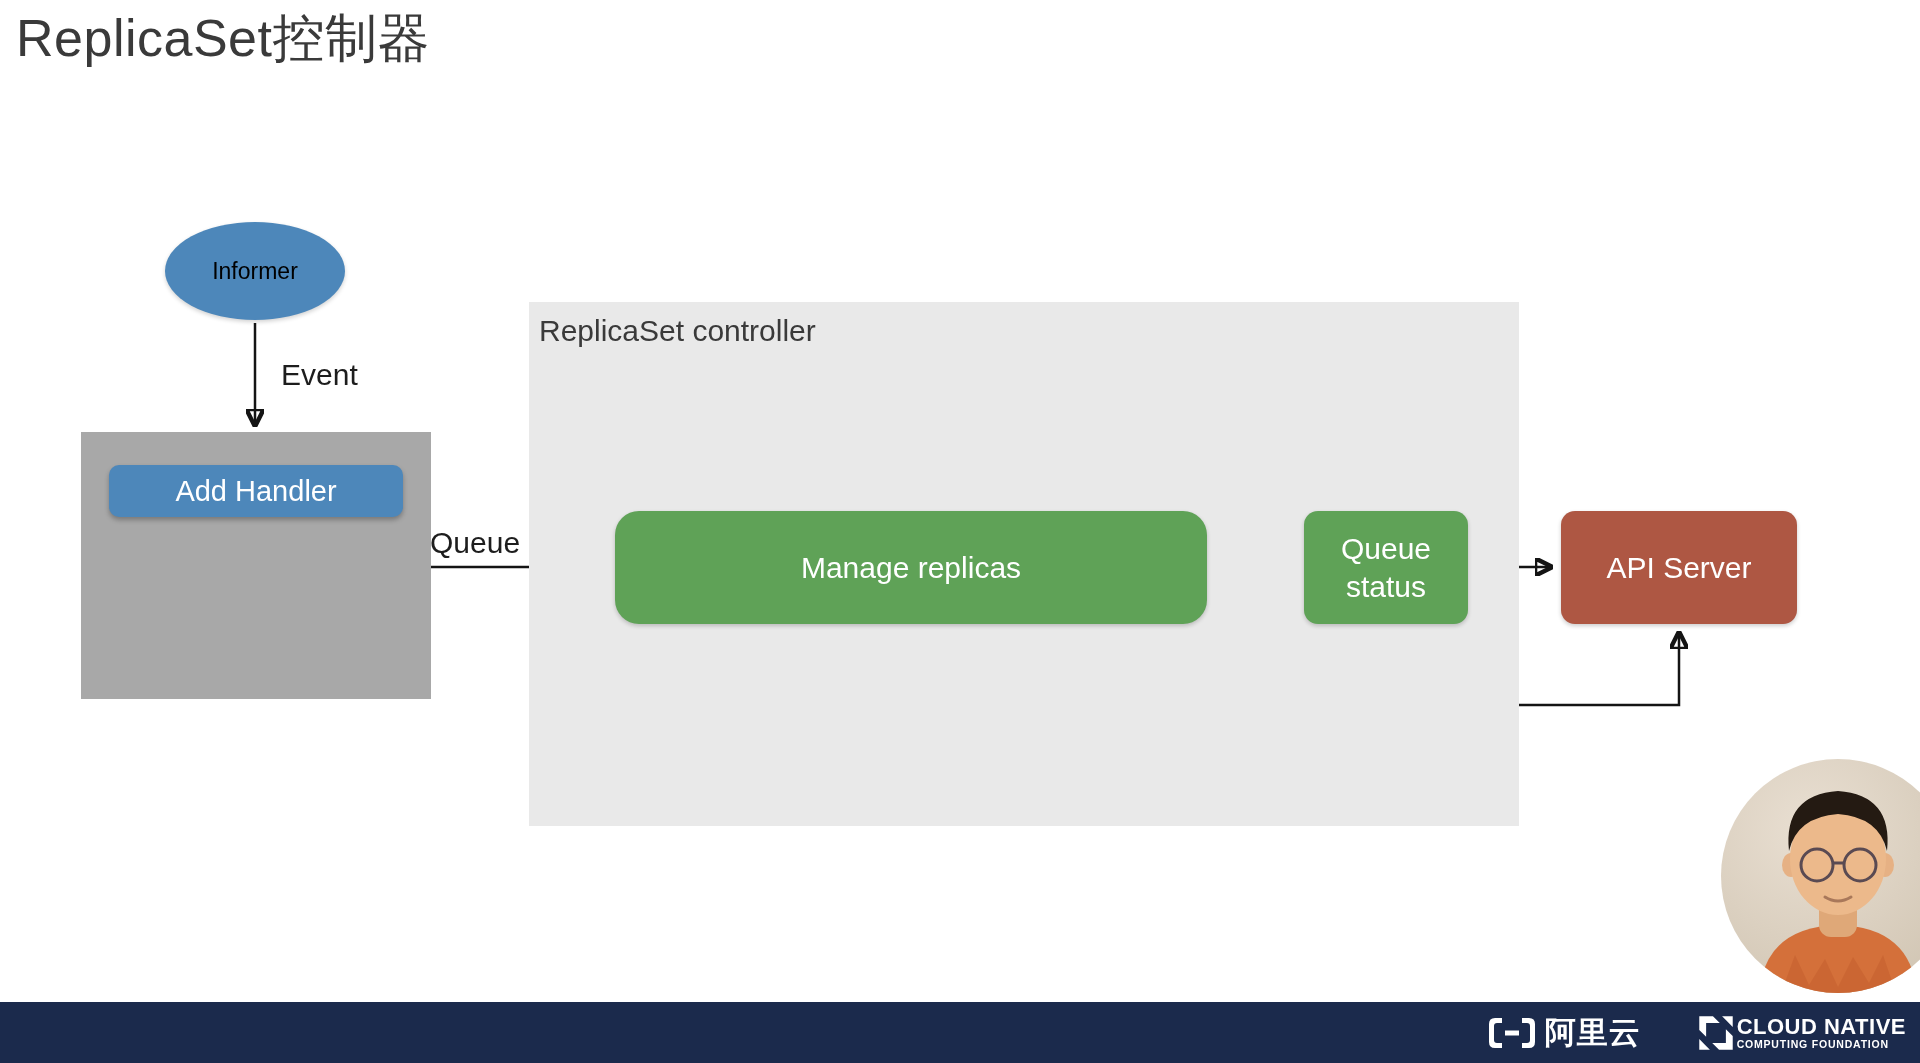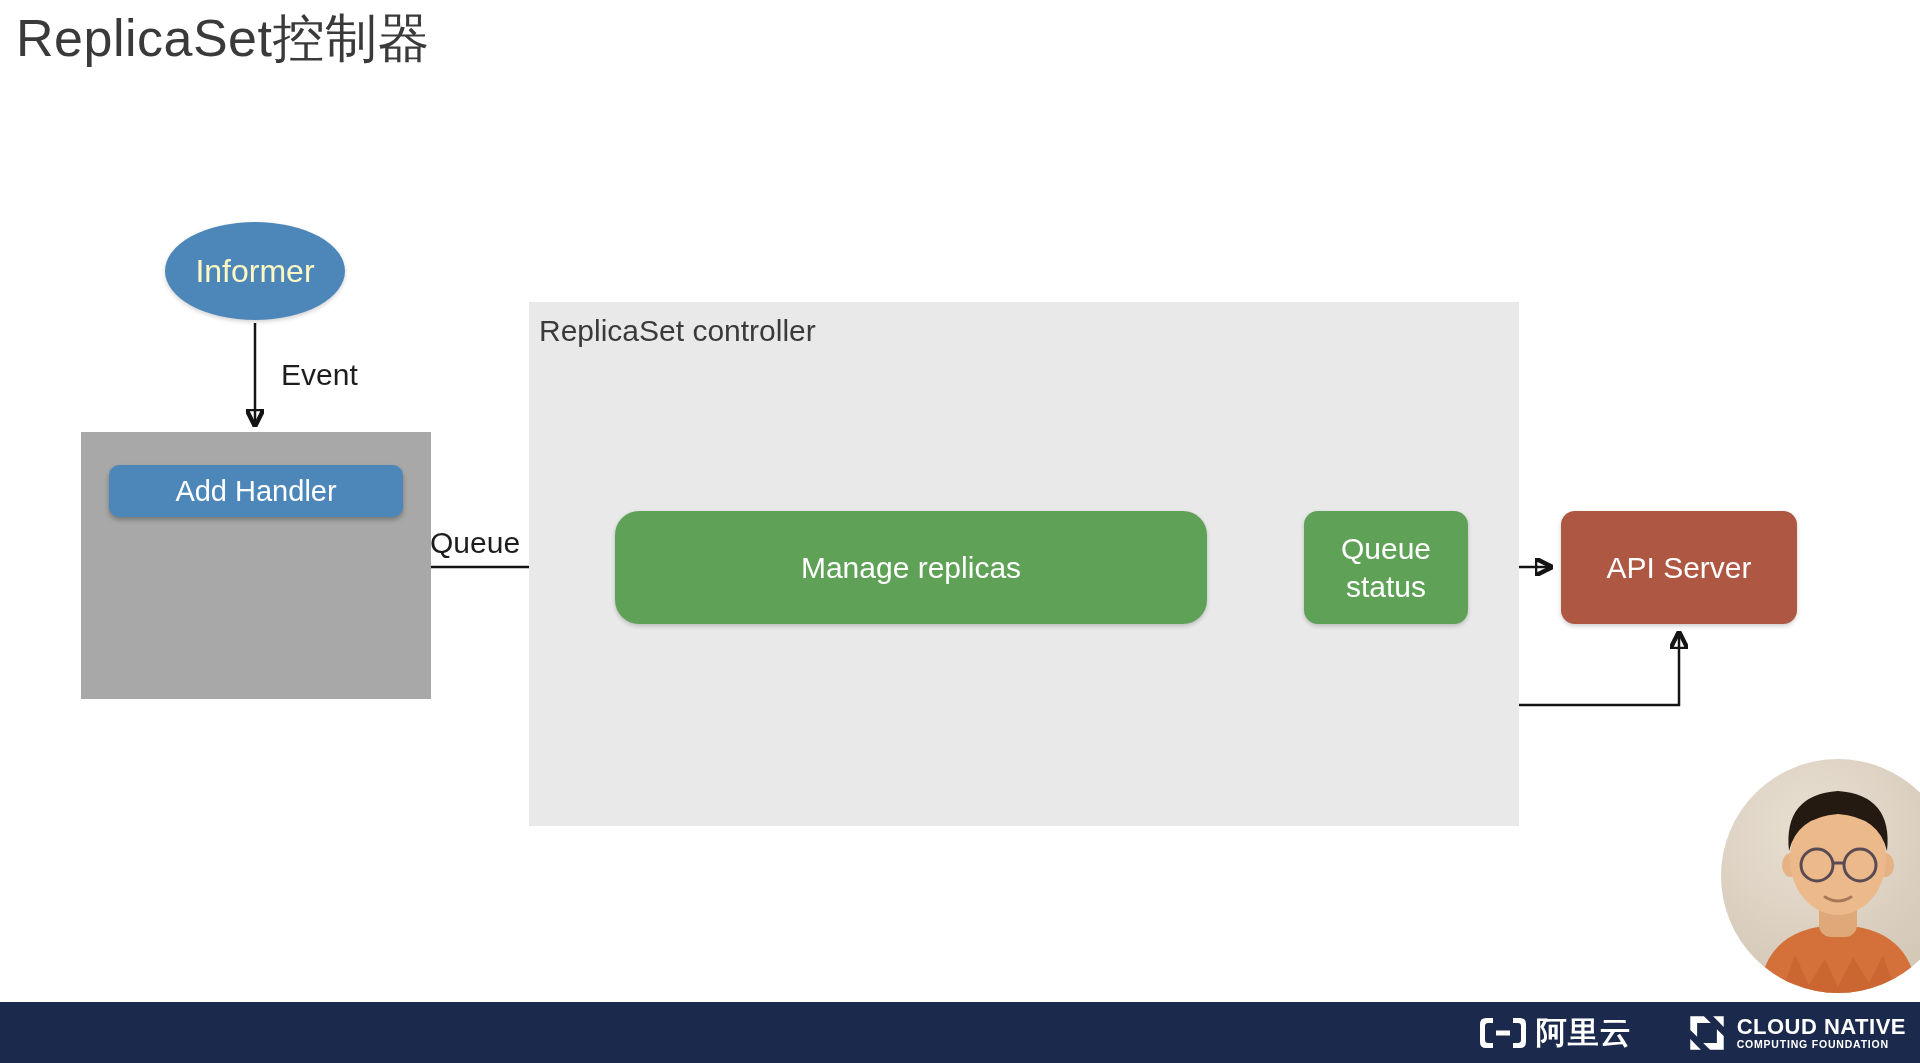--- a/index.html
+++ b/index.html
@@ -26,21 +26,21 @@
   }
   svg.connectors path {
     stroke:#141414; stroke-width:2.5; fill:none;
   }
 
   
   .informer {
     position:absolute; left:165px; top:222px; width:180px; height:98px;
     background:#4d87ba; border-radius:50%;
     display:flex; align-items:center; justify-content:center;
-    color:#fef9c3; font-size:32px;
+    color:#000000; font-size:23px;
     box-shadow:0 2px 4px rgba(0,0,0,0.18);
   }
 
   
   .diagram-label { position:absolute; font-size:30px; color:#1d1d1d; white-space:nowrap; }
   .label-event { left:281px; top:358px; }
   .label-queue { left:430px; top:526px; }
   .label-create-delete { left:1295px; top:722px; transform:translateX(-50%); }
 
   
@@ -90,21 +90,21 @@
   
   .footer-bar {
     position:absolute; left:0; top:1002px; width:1920px; height:61px;
     background:#1b2a4c;
     display:flex; align-items:center; justify-content:flex-end;
     gap:56px; padding-right:14px;
   }
   .brand { display:flex; align-items:center; }
   .brand-alibaba { gap:9px; }
   .alibaba-label { color:#fff; font-size:31px; font-weight:bold; letter-spacing:1px; }
-  .brand-cncf { gap:11px; }
+  .brand-cncf { gap:2px; }
   .cncf-text { display:flex; flex-direction:column; justify-content:center; }
   .cncf-title { color:#fff; font-size:22px; font-weight:bold; letter-spacing:0.5px; line-height:1.05; }
   .cncf-sub   { color:#fff; font-size:10.5px; font-weight:bold; letter-spacing:0.8px; line-height:1.2; }
 </style>
 </head>
 <body>
 
 <div>
 
   <h1 class="slide-title">ReplicaSet控制器</h1>

